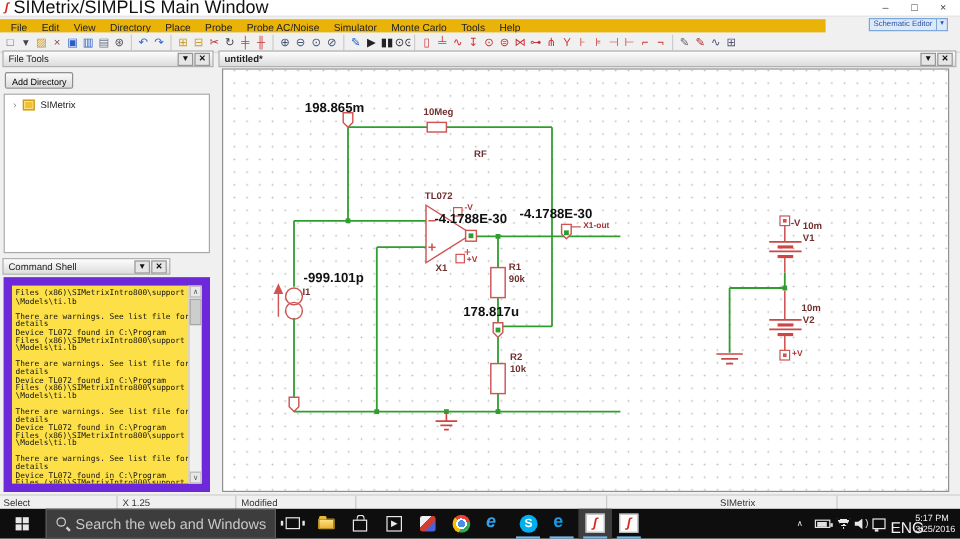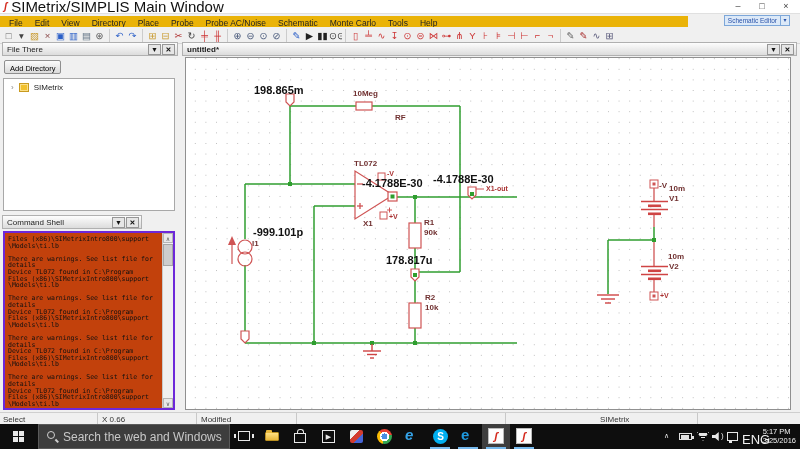--- a/index.html
+++ b/index.html
@@ -30,21 +30,21 @@
   .panel-hdr { position:absolute; height:14px; background:linear-gradient(#fdfdfd,#dcdcdc); border:1px solid #b0b0b0; font-size:8px; color:#222; padding:2px 0 0 4px; }
   .pbtns { position:absolute; right:2px; top:1px; display:flex; gap:1px; }
   .pbtn { width:13px; height:11px; background:#e6e6e6; border:1px solid #969696; font-size:7px; line-height:9px; text-align:center; color:#111; font-weight:bold; }
   .adddir { position:absolute; left:4px; top:60px; height:14px; padding:2px 5px 0 5px; background:linear-gradient(#fbfbfb,#dadada); border:1px solid #8f8f8f; border-radius:2px; font-size:7.5px; }
   .treebox { position:absolute; left:3px; top:78px; width:172px; height:133px; background:#ffffff; border:1px solid #a8a8a8; }
   .treerow { display:flex; align-items:center; padding:4px 0 0 7px; }
   .expander { color:#888; font-size:8px; margin-right:5px; }
   .foldericon { width:10px; height:9px; background:#f2c12e; border:1px solid #c89a20; box-shadow:inset 0 0 0 1px #fbe08a; margin-right:5px; }
   .treelabel { font-size:8px; }
 
-  .shellbox { position:absolute; left:3px; top:231px; width:172px; height:179px; background:#c2410c; border:2px solid #6d28d9; overflow:hidden; }
+  .shellbox { position:absolute; left:3px; top:231px; width:172px; height:179px; background:#fde047; border:7px solid #6d28d9; overflow:hidden; }
   .shelltext { position:absolute; left:3px; top:3px; width:152px; font-family:"DejaVu Sans Mono", monospace; font-size:6.5px; line-height:6.6px; color:#111; white-space:pre; }
   .shellline { height:6.6px; }
   .vscroll { position:absolute; right:0; top:0; width:11px; height:100%; background:#f0f0f0; border-left:1px solid #c9c9c9; }
   .varrow { position:absolute; left:0; width:10px; height:10px; font-size:6px; text-align:center; line-height:10px; color:#555; background:#e8e8e8; border:1px solid #b5b5b5; }
   .vthumb { position:absolute; left:0; top:11px; width:10px; height:22px; background:#cdcdcd; border:1px solid #a6a6a6; }
 
   
   .schem-hdr { left:182px; top:42px; width:615px; }
   .canvas { position:absolute; left:185px; top:57px; width:606px; height:353px; background:#ffffff; border:1px solid #909090;
             background-image:radial-gradient(#bdbdbd 0.7px, transparent 0.9px); background-size:10.6px 10.6px; background-position:4px 6px; }
@@ -115,21 +115,21 @@
   </div>
 
   <div class="menubar" data-name="menu-bar">
       <span class="menu-item" data-name="menu-item">File</span>
       <span class="menu-item" data-name="menu-item">Edit</span>
       <span class="menu-item" data-name="menu-item">View</span>
       <span class="menu-item" data-name="menu-item">Directory</span>
       <span class="menu-item" data-name="menu-item">Place</span>
       <span class="menu-item" data-name="menu-item">Probe</span>
       <span class="menu-item" data-name="menu-item">Probe AC/Noise</span>
-      <span class="menu-item" data-name="menu-item">Schematic</span>
+      <span class="menu-item" data-name="menu-item">Simulator</span>
       <span class="menu-item" data-name="menu-item">Monte Carlo</span>
       <span class="menu-item" data-name="menu-item">Tools</span>
       <span class="menu-item" data-name="menu-item">Help</span>
     </div>
   <div class="mode-sel" data-name="mode-selector">
     <span class="mode-main" data-name="mode-selector-label">Schematic Editor</span>
     <span class="mode-arr" data-name="chevron-down-icon">▾</span>
   </div>
 
   <div class="toolbar" data-name="toolbar">
@@ -179,21 +179,21 @@
       <span class="tool" data-name="hierarchy-up-icon" style="color: rgb(204, 51, 51);">⌐</span>
       <span class="tool" data-name="hierarchy-down-icon" style="color: rgb(204, 51, 51);">¬</span>
       <span class="tool" data-name="separator"></span>
       <span class="tool" data-name="annotate-pencil-icon" style="color: rgb(102, 102, 102);">✎</span>
       <span class="tool" data-name="probe-pen-icon" style="color: rgb(170, 51, 51);">✎</span>
       <span class="tool" data-name="curve-probe-icon" style="color: rgb(85, 85, 119);">∿</span>
       <span class="tool" data-name="add-curve-icon" style="color: rgb(85, 85, 119);">⊞</span>
     </div>
 
   <div class="panel-hdr abs" style="left:2px; top:42px; width:176px;" data-name="file-view-header">
-    <span data-name="file-view-title">File There</span>
+    <span data-name="file-view-title">File Tools</span>
     <span class="pbtns">
       <span class="pbtn" data-name="collapse-panel-icon">▼</span>
       <span class="pbtn" data-name="close-panel-icon">✕</span>
     </span>
   </div>
   <button class="adddir" data-name="add-directory-button">Add Directory</button>
   <div class="treebox" data-name="file-tree">
     <div class="treerow" data-name="tree-item-simetrix">
       <span class="expander" data-name="expander-icon">›</span>
       <span class="foldericon" data-name="folder-icon"></span>
@@ -322,21 +322,21 @@
       </g>
       <g stroke="#cf4444" stroke-width="1.4" data-name="ground-symbol-right">
         <line x1="411" y1="237" x2="433" y2="237"></line>
         <line x1="415" y1="241" x2="429" y2="241"></line>
         <line x1="419" y1="245" x2="425" y2="245"></line>
       </g>
     </svg>
 
     <div class="mval" style="left:68px; top:26px;" data-name="probe-in-value-label">198.865m</div>
     <div class="slabel" style="left:167px; top:31px;" data-name="rf-value-label">10Meg</div>
-    <div class="slabel" style="left:173px; top:55px;padding-left:36px;" data-name="rf-name-label">RF</div>
+    <div class="slabel" style="left:173px; top:66px;padding-left:36px;" data-name="rf-name-label">RF</div>
     <div class="slabel" style="left:168px; top:101px;" data-name="opamp-model-label">TL072</div>
     <div class="spin" style="left:201px; top:112px;" data-name="opamp-neg-pin-label">-V</div>
     <div class="mval" style="left:176px; top:119px;" data-name="out-value-1-label">-4.1788E-30</div>
     <div class="mval" style="left:247px; top:115px;" data-name="out-value-2-label">-4.1788E-30</div>
     <div class="spin" style="left:300px; top:127px;" data-name="out-net-label">X1-out</div>
     <div class="spin" style="left:203px; top:155px;" data-name="opamp-pos-pin-label">+V</div>
     <div class="slabel" style="left:177px; top:161px;" data-name="opamp-name-label">X1</div>
     <div class="mval" style="left:67px; top:168px;" data-name="i1-value-label">-999.101p</div>
     <div class="slabel" style="left:66px; top:181px;" data-name="i1-name-label">I1</div>
     <div class="slabel" style="left:238px; top:160px;" data-name="r1-name-label">R1</div>
@@ -347,21 +347,21 @@
     <div class="slabel" style="left:473px; top:123px;" data-name="vneg-terminal-label">-V</div>
     <div class="slabel" style="left:483px; top:126px;" data-name="v1-value-label">10m</div>
     <div class="slabel" style="left:483px; top:136px;" data-name="v1-name-label">V1</div>
     <div class="slabel" style="left:482px; top:194px;" data-name="v2-value-label">10m</div>
     <div class="slabel" style="left:483px; top:204px;" data-name="v2-name-label">V2</div>
     <div class="spin" style="left:474px; top:234px;" data-name="vpos-terminal-label">+V</div>
   </div>
 
   <div class="statusbar" data-name="status-bar">
     <span class="seg" style="left:3px;" data-name="status-mode">Select</span>
-    <span class="seg" style="left:102px;" data-name="status-zoom">X 0.66</span>
+    <span class="seg" style="left:102px;" data-name="status-zoom">X 1.25</span>
     <span class="seg" style="left:201px;" data-name="status-state">Modified</span>
     <span class="seg" style="left:600px;" data-name="status-app">SIMetrix</span>
     <span class="div" style="left:97px;"></span>
     <span class="div" style="left:196px;"></span>
     <span class="div" style="left:296px;"></span>
     <span class="div" style="left:505px;"></span>
     <span class="div" style="left:697px;"></span>
   </div>
 
   <div class="taskbar" data-name="taskbar">

